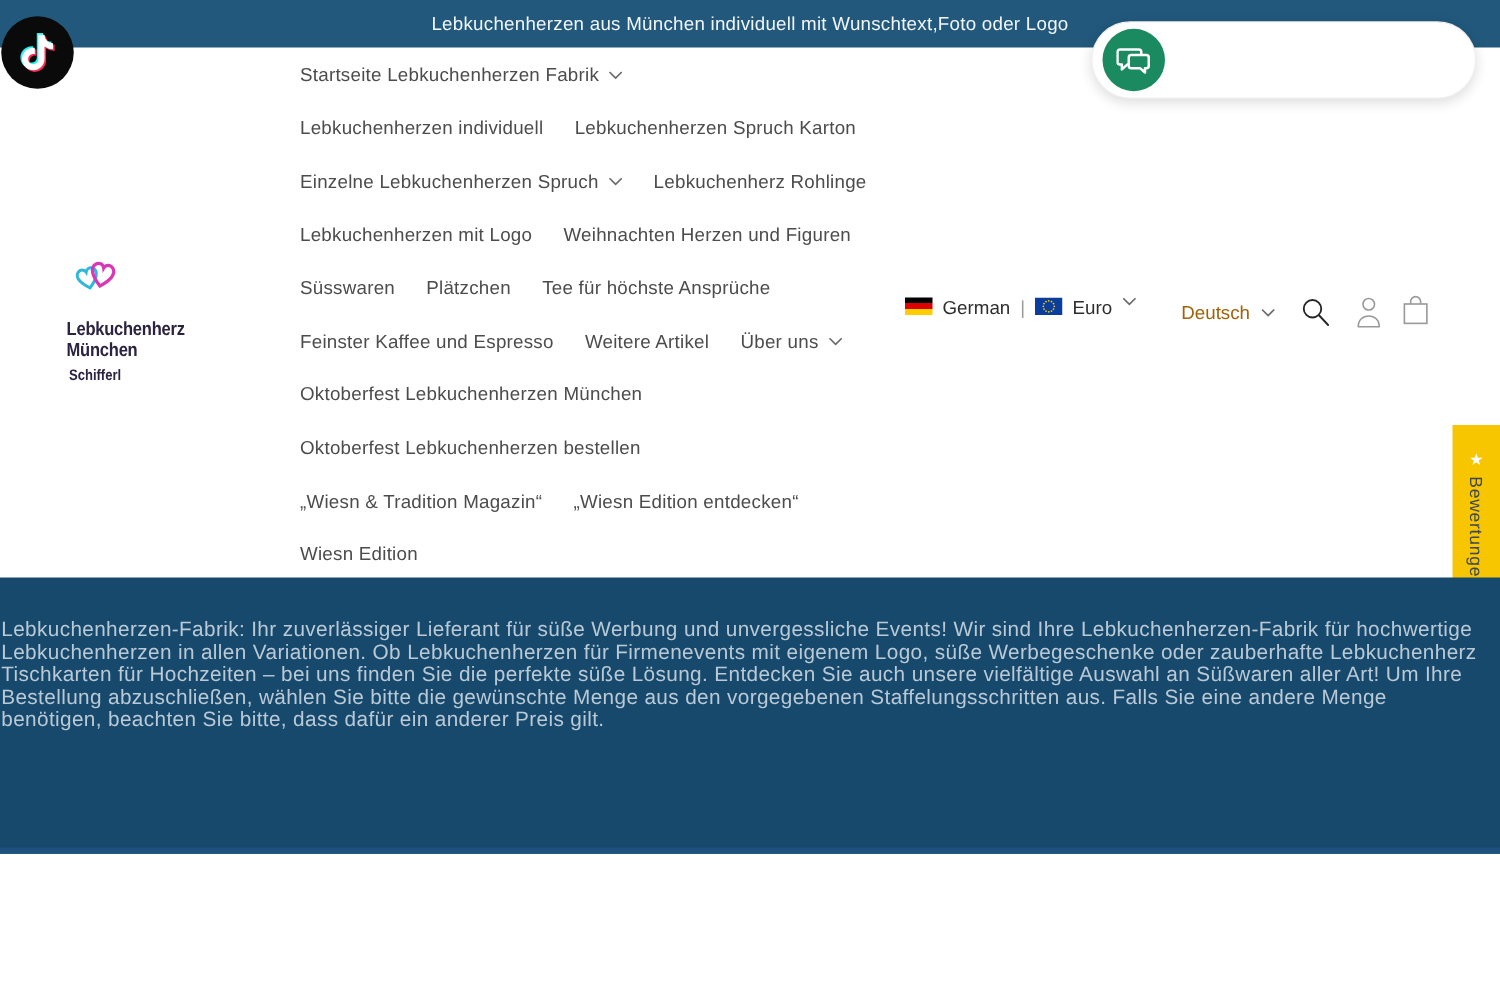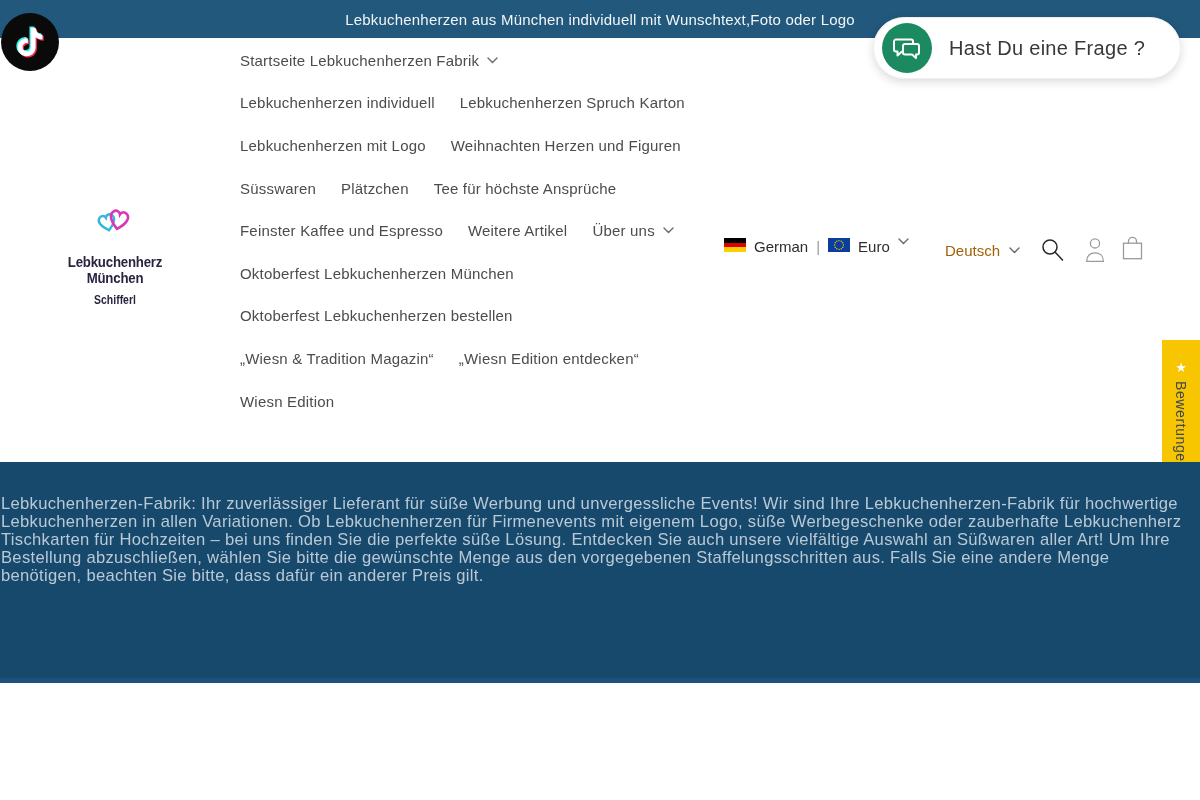--- a/index.html
+++ b/index.html
@@ -41,21 +41,21 @@
     box-shadow:0 3px 10px rgba(0,0,0,.14);
     cursor:pointer;
   }
   .chat-bubble-circle{
     width:50px;height:50px;border-radius:50%;background:var(--chat-green);
     margin-left:8px;display:flex;align-items:center;justify-content:center;flex:0 0 auto;
   }
   .chat-label{font-size:20px;color:#36383a;margin-left:17px;letter-spacing:.3px;}
   
   .logo{
-    position:absolute;left:52px;top:201px;width:126px;text-align:center;cursor:pointer;
+    position:absolute;left:52px;top:201px;width:126px;cursor:pointer;
   }
   .logo-title{
     font-size:13.5px;font-weight:700;color:#2b2340;letter-spacing:-.2px;margin-top:4px;
     transform:scale(.98,1.12);
   }
   .logo-sub{
     font-size:11px;font-weight:600;color:#2b2340;margin-top:9px;
     transform:scale(.95,1.1);
   }
   
@@ -133,21 +133,20 @@
   </span>
 </a>
 
 <div class="chat-widget">
   <span class="chat-bubble-circle">
     <svg width="28" height="26" viewBox="0 0 28 26" fill="none" stroke="#ffffff" stroke-width="2" stroke-linejoin="round">
       <path d="M3 4.5h15a2 2 0 0 1 2 2v8a2 2 0 0 1-2 2H9l-4.5 4v-4H3a2 2 0 0 1-2-2v-8a2 2 0 0 1 2-2z" fill="none"></path>
       <path d="M12 9h12a2 2 0 0 1 2 2v6.5a2 2 0 0 1-2 2h-1v3.5l-4-3.5h-7a2 2 0 0 1-2-2V11a2 2 0 0 1 2-2z" fill="#1b8a60"></path>
     </svg>
   </span>
-  <span class="chat-label">Hast Du eine Frage ?</span>
 </div>
 
 <div class="logo">
   <span style="display:inline-block">
     <svg width="52" height="46" viewBox="0 0 52 46" fill="none" stroke-linecap="round">
       <g transform="translate(6,9) rotate(-14 12 12)">
         <path d="M12 20.5 C5.2 15 2.4 9.6 5.6 6.3 C8 3.9 11 5 12 7.6 C13 5 16 3.9 18.4 6.3 C21.6 9.6 18.8 15 12 20.5 Z" stroke="#31b7dc" stroke-width="2.4"></path>
       </g>
       <g transform="translate(17,5) rotate(12 13 13)">
         <path d="M13 23 C5.4 16.8 2.3 10.6 5.9 6.9 C8.6 4.2 12 5.4 13 8.3 C14 5.4 17.4 4.2 20.1 6.9 C23.7 10.6 20.6 16.8 13 23 Z" stroke="#d937b8" stroke-width="2.6"></path>
@@ -168,20 +167,33 @@
           </svg>
         </span>
       </span>
     </div>
     <div class="nav-row">
       <span class="nav-item">
         <span>Lebkuchenherzen individuell</span>
       </span>
       <span class="nav-item">
         <span>Lebkuchenherzen Spruch Karton</span>
+      </span>
+    </div>
+    <div class="nav-row">
+      <span class="nav-item">
+        <span>Einzelne Lebkuchenherzen Spruch</span>
+        <span style="display: flex;">
+          <svg width="11" height="7" viewBox="0 0 11 7" fill="none">
+            <path d="M1 1l4.5 4.5L10 1" stroke="#6b6b6b" stroke-width="1.4" stroke-linecap="round"></path>
+          </svg>
+        </span>
+      </span>
+      <span class="nav-item">
+        <span>Lebkuchenherz Rohlinge</span>
       </span>
     </div>
     <div class="nav-row">
       <span class="nav-item">
         <span>Lebkuchenherzen mit Logo</span>
       </span>
       <span class="nav-item">
         <span>Weihnachten Herzen und Figuren</span>
       </span>
     </div>

